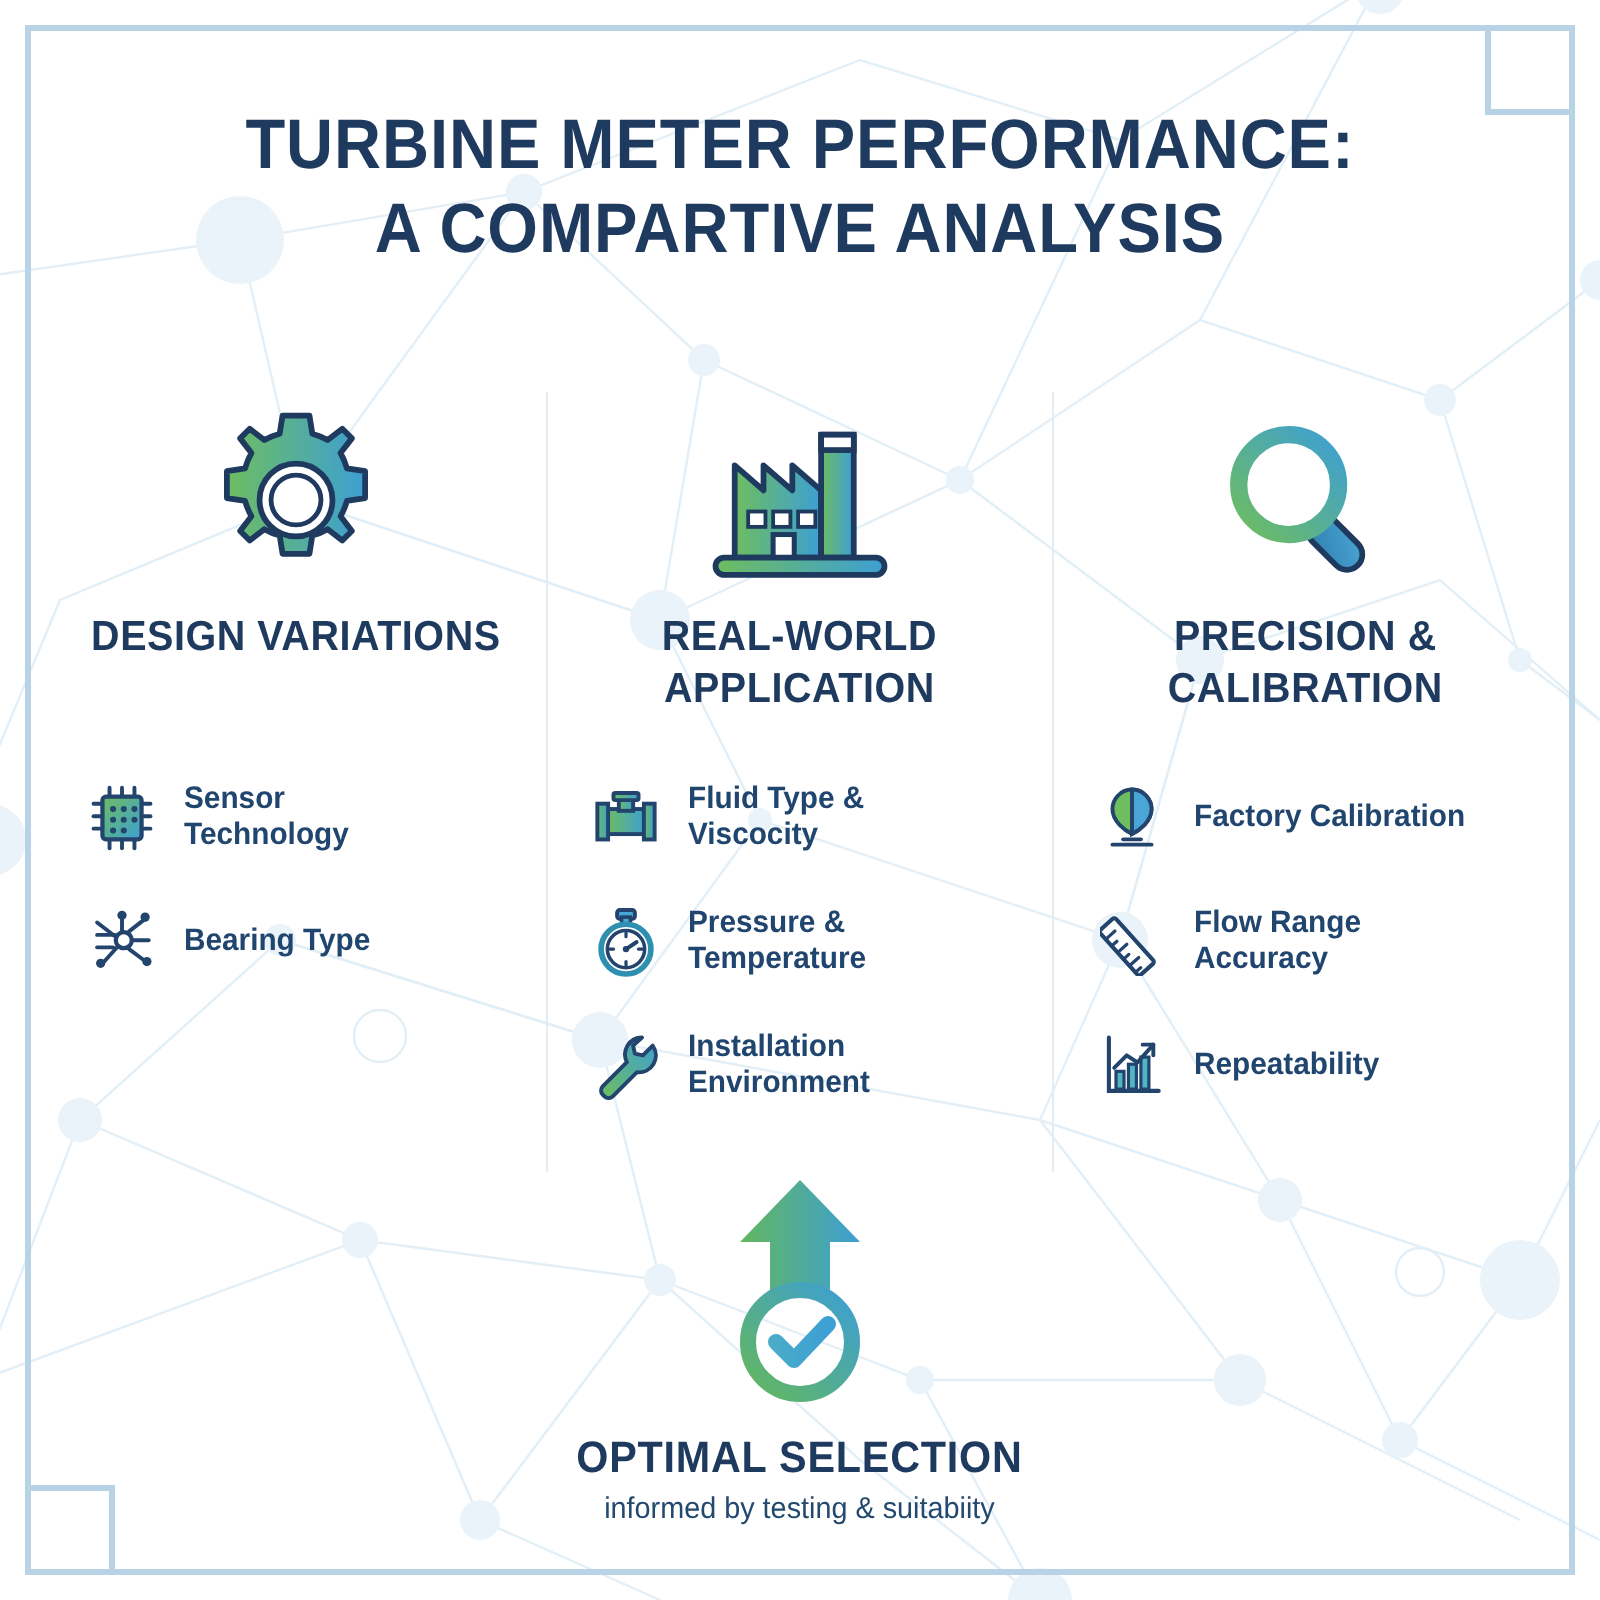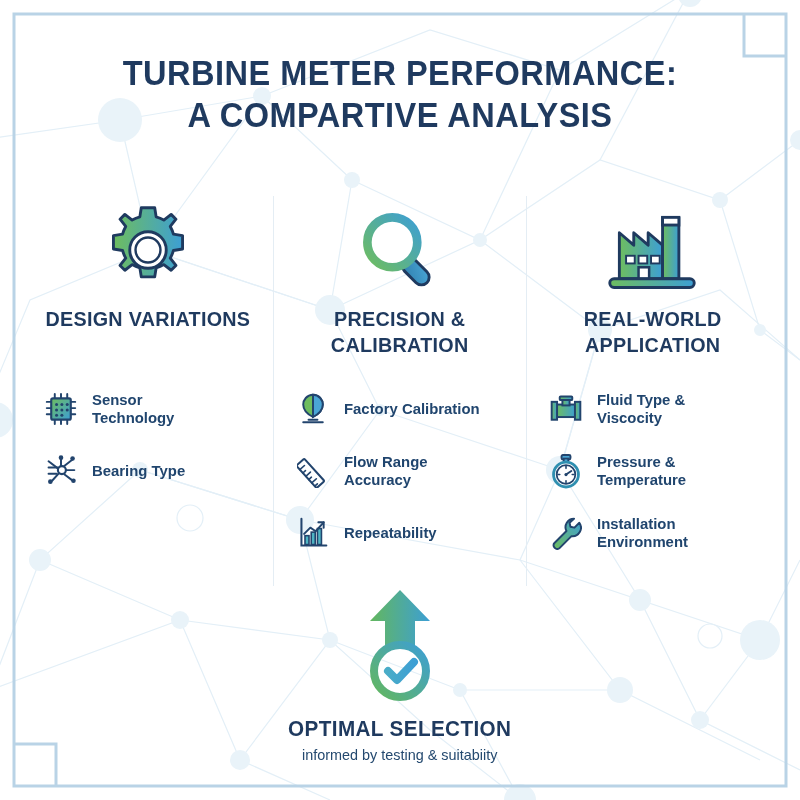--- a/index.html
+++ b/index.html
@@ -258,96 +258,20 @@
               <circle cx="19" cy="18" r="4.5" fill="#ffffff" stroke="#22446d" stroke-width="2.4"></circle>
             </svg>
           </div>
           <div class="item-label">Bearing Type</div>
         </div>
       </div>
     </div>
 
     <div class="col">
       <div class="col-icon">
-        <svg width="96" height="96" viewBox="0 0 100 100">
-          <defs>
-            <linearGradient id="gMagRing" x1="0" y1="1" x2="1" y2="0">
-              <stop offset="0%" stop-color="#6ebd5f"></stop>
-                <stop offset="100%" stop-color="#3d9fd4"></stop>
-            </linearGradient>
-            <linearGradient id="gMagHandle" x1="0" y1="0" x2="1" y2="1">
-              <stop offset="0%" stop-color="#2f7fae"></stop>
-                <stop offset="100%" stop-color="#4aa6d6"></stop>
-            </linearGradient>
-          </defs>
-          <rect x="58" y="56" width="16" height="33" rx="8" transform="rotate(-45 66 72)" fill="url(#gMagHandle)" stroke="#1f3a5f" stroke-width="3"></rect>
-          <circle cx="42" cy="42" r="26" fill="#ffffff" stroke="url(#gMagRing)" stroke-width="9"></circle>
-          <path d="M29 35 a15 15 0 0 1 12 -9" fill="none" stroke="#ffffff" stroke-width="4" stroke-linecap="round"></path>
-        </svg>
-      </div>
-      <div class="col-head">PRECISION &amp;
-CALIBRATION</div>
-
-      <div class="items">
-        <div class="item">
-          <div class="item-icon">
-            <svg width="32" height="34" viewBox="0 0 36 38">
-              <path d="M18 3 c-7 0 -11 6 -11 11 c0 7 7 12 11 14 c4-2 11-7 11-14 c0-5 -4-11 -11-11 z" fill="#6ebd5f" stroke="#22446d" stroke-width="2.2"></path>
-              <path d="M18 3 c7 0 11 6 11 11 c0 7 -7 12 -11 14 z" fill="#4aa6d6" stroke="#22446d" stroke-width="2.2"></path>
-              <g stroke="#22446d" stroke-width="2.2" stroke-linecap="round">
-                <path d="M13 31 H23"></path>
-                  <path d="M7 34 H29"></path>
-              </g>
-            </svg>
-          </div>
-          <div class="item-label">Factory Calibration</div>
-        </div>
-
-        <div class="item">
-          <div class="item-icon">
-            <svg width="32" height="34" viewBox="0 0 36 38">
-              <g transform="rotate(-42 18 19)">
-                <rect x="8" y="2" width="12" height="34" rx="1.5" fill="#ffffff" stroke="#22446d" stroke-width="2.3"></rect>
-                <g stroke="#22446d" stroke-width="1.8" stroke-linecap="round">
-                  <path d="M8 8 H15"></path>
-                    <path d="M8 13 H12"></path>
-                    <path d="M8 18 H15"></path>
-                  <path d="M8 23 H12"></path>
-                    <path d="M8 28 H15"></path>
-                    <path d="M8 33 H12"></path>
-                </g>
-              </g>
-            </svg>
-          </div>
-          <div class="item-label">Flow Range
-Accuracy</div>
-        </div>
-
-        <div class="item">
-          <div class="item-icon">
-            <svg width="32" height="34" viewBox="0 0 36 38">
-              <g stroke="#22446d" stroke-width="2.3" stroke-linecap="round" fill="none">
-                <path d="M5 3 V33 H33"></path>
-              </g>
-              <g fill="#4fb6c4" stroke="#22446d" stroke-width="1.8">
-                <rect x="9" y="22" width="4.5" height="10"></rect>
-                <rect x="16" y="18" width="4.5" height="14"></rect>
-                <rect x="23" y="14" width="4.5" height="18"></rect>
-              </g>
-              <path d="M8 20 L15 13 L21 17 L30 7" fill="none" stroke="#22446d" stroke-width="2.2" stroke-linecap="round" stroke-linejoin="round"></path>
-              <path d="M24 7 H30 V13" fill="none" stroke="#22446d" stroke-width="2.2" stroke-linecap="round" stroke-linejoin="round"></path>
-            </svg>
-          </div>
-          <div class="item-label">Repeatability</div>
-        </div>
-      </div>
-    </div>
-
-    <div class="col">
-      <div class="col-icon">
         <svg width="100" height="96" viewBox="0 0 104 100">
           <defs>
             <linearGradient id="gFac" x1="0" y1="0" x2="1" y2="0">
               <stop offset="0%" stop-color="#6ebd5f"></stop>
                 <stop offset="100%" stop-color="#3d9fd4"></stop>
             </linearGradient>
           </defs>
           <path d="M18 80 V32 L33 45 V32 L48 45 V32 L63 45 V80 z" fill="url(#gFac)" stroke="#1f3a5f" stroke-width="3" stroke-linejoin="round"></path>
           <path d="M63 80 V16 h17 V80 z" fill="url(#gFac)" stroke="#1f3a5f" stroke-width="3" stroke-linejoin="round"></path>
           <rect x="63" y="16" width="17" height="8" fill="#ffffff" stroke="#1f3a5f" stroke-width="3"></rect>
@@ -412,20 +336,96 @@
                 <linearGradient id="gWr" x1="0" y1="1" x2="1" y2="0">
                   <stop offset="0%" stop-color="#6ebd5f"></stop>
                     <stop offset="100%" stop-color="#3d9fd4"></stop>
                 </linearGradient>
               </defs>
               <path d="M27 3 a9.5 9.5 0 0 0 -8.5 13.8 L5 30.3 a3.5 3.5 0 0 0 0 5 l0.7 0.7 a3.5 3.5 0 0 0 5 0 L24.2 22.5 A9.5 9.5 0 0 0 33 7.5 L27.5 13 L23 12 L22 7.5 z" fill="url(#gWr)" stroke="#22446d" stroke-width="2.2" stroke-linejoin="round"></path>
             </svg>
           </div>
           <div class="item-label">Installation
 Environment</div>
+        </div>
+      </div>
+    </div>
+
+    <div class="col">
+      <div class="col-icon">
+        <svg width="96" height="96" viewBox="0 0 100 100">
+          <defs>
+            <linearGradient id="gMagRing" x1="0" y1="1" x2="1" y2="0">
+              <stop offset="0%" stop-color="#6ebd5f"></stop>
+                <stop offset="100%" stop-color="#3d9fd4"></stop>
+            </linearGradient>
+            <linearGradient id="gMagHandle" x1="0" y1="0" x2="1" y2="1">
+              <stop offset="0%" stop-color="#2f7fae"></stop>
+                <stop offset="100%" stop-color="#4aa6d6"></stop>
+            </linearGradient>
+          </defs>
+          <rect x="58" y="56" width="16" height="33" rx="8" transform="rotate(-45 66 72)" fill="url(#gMagHandle)" stroke="#1f3a5f" stroke-width="3"></rect>
+          <circle cx="42" cy="42" r="26" fill="#ffffff" stroke="url(#gMagRing)" stroke-width="9"></circle>
+          <path d="M29 35 a15 15 0 0 1 12 -9" fill="none" stroke="#ffffff" stroke-width="4" stroke-linecap="round"></path>
+        </svg>
+      </div>
+      <div class="col-head">PRECISION &amp;
+CALIBRATION</div>
+
+      <div class="items">
+        <div class="item">
+          <div class="item-icon">
+            <svg width="32" height="34" viewBox="0 0 36 38">
+              <path d="M18 3 c-7 0 -11 6 -11 11 c0 7 7 12 11 14 c4-2 11-7 11-14 c0-5 -4-11 -11-11 z" fill="#6ebd5f" stroke="#22446d" stroke-width="2.2"></path>
+              <path d="M18 3 c7 0 11 6 11 11 c0 7 -7 12 -11 14 z" fill="#4aa6d6" stroke="#22446d" stroke-width="2.2"></path>
+              <g stroke="#22446d" stroke-width="2.2" stroke-linecap="round">
+                <path d="M13 31 H23"></path>
+                  <path d="M7 34 H29"></path>
+              </g>
+            </svg>
+          </div>
+          <div class="item-label">Factory Calibration</div>
+        </div>
+
+        <div class="item">
+          <div class="item-icon">
+            <svg width="32" height="34" viewBox="0 0 36 38">
+              <g transform="rotate(-42 18 19)">
+                <rect x="8" y="2" width="12" height="34" rx="1.5" fill="#ffffff" stroke="#22446d" stroke-width="2.3"></rect>
+                <g stroke="#22446d" stroke-width="1.8" stroke-linecap="round">
+                  <path d="M8 8 H15"></path>
+                    <path d="M8 13 H12"></path>
+                    <path d="M8 18 H15"></path>
+                  <path d="M8 23 H12"></path>
+                    <path d="M8 28 H15"></path>
+                    <path d="M8 33 H12"></path>
+                </g>
+              </g>
+            </svg>
+          </div>
+          <div class="item-label">Flow Range
+Accuracy</div>
+        </div>
+
+        <div class="item">
+          <div class="item-icon">
+            <svg width="32" height="34" viewBox="0 0 36 38">
+              <g stroke="#22446d" stroke-width="2.3" stroke-linecap="round" fill="none">
+                <path d="M5 3 V33 H33"></path>
+              </g>
+              <g fill="#4fb6c4" stroke="#22446d" stroke-width="1.8">
+                <rect x="9" y="22" width="4.5" height="10"></rect>
+                <rect x="16" y="18" width="4.5" height="14"></rect>
+                <rect x="23" y="14" width="4.5" height="18"></rect>
+              </g>
+              <path d="M8 20 L15 13 L21 17 L30 7" fill="none" stroke="#22446d" stroke-width="2.2" stroke-linecap="round" stroke-linejoin="round"></path>
+              <path d="M24 7 H30 V13" fill="none" stroke="#22446d" stroke-width="2.2" stroke-linecap="round" stroke-linejoin="round"></path>
+            </svg>
+          </div>
+          <div class="item-label">Repeatability</div>
         </div>
       </div>
     </div>
   </div>
 
   <div class="bottom">
     <div class="bottom-icon">
       <svg width="108" height="122" viewBox="0 0 108 122">
         <defs>
           <linearGradient id="gArrow" x1="0" y1="0" x2="1" y2="0">

